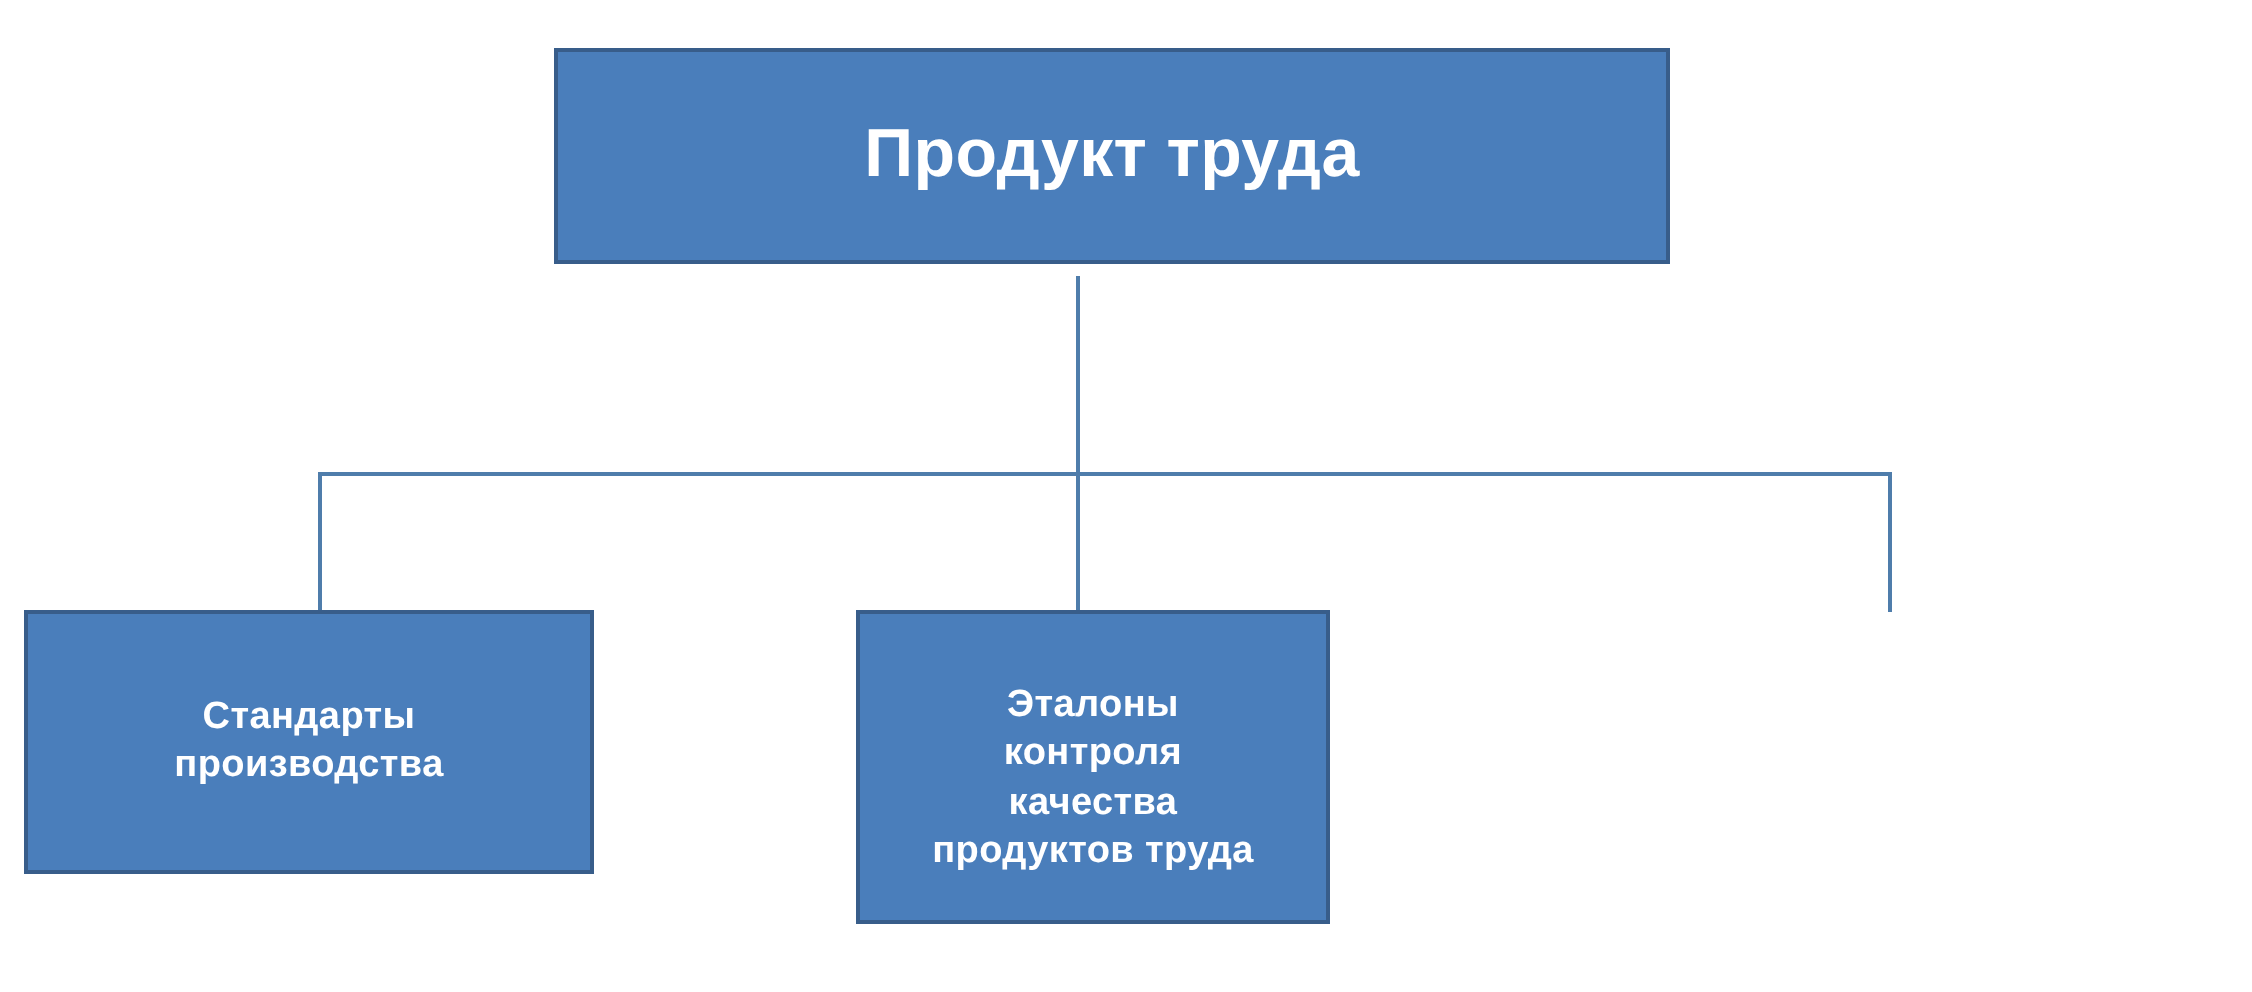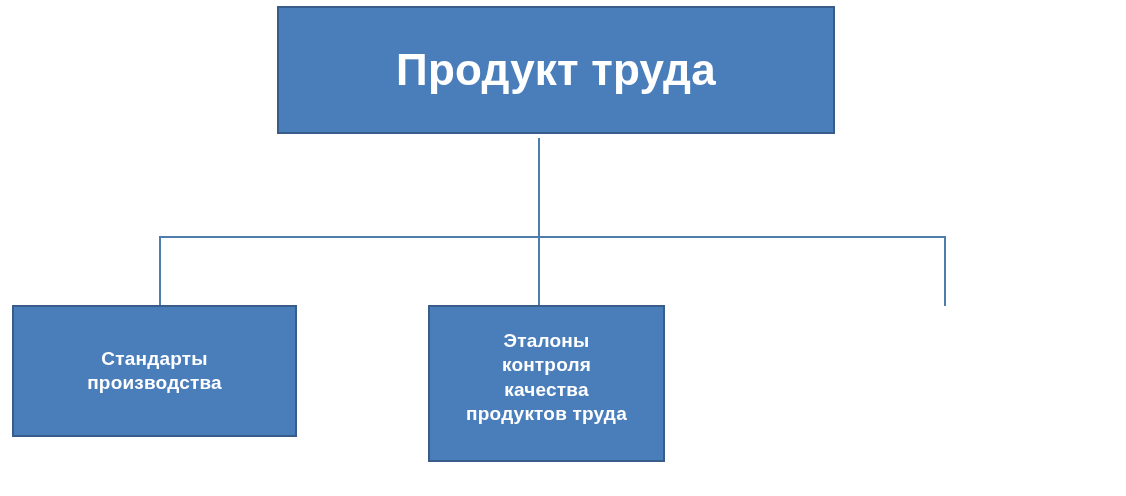--- a/index.html
+++ b/index.html
@@ -30,41 +30,41 @@
     letter-spacing: 0.2px;
   }
   .node-text {
     display: block;
     width: 100%;
     white-space: pre-line;
   }
   
   #node-root {
     left: 277px;
-    top: 6px;
+    top: 24px;
     width: 558px;
-    height: 128px;
-    font-size: 44px;
+    height: 108px;
+    font-size: 34px;
   }
   
   #node-child-0 {
     left: 12px;
     top: 305px;
     width: 285px;
     height: 132px;
     font-size: 19px;
   }
   #node-child-1 {
     left: 428px;
     top: 305px;
     width: 237px;
     height: 157px;
     font-size: 19px;
     align-items: flex-start;
-    padding-top: 22px;
+    padding-top: 34px;
   }
   #node-child-2 {
     left: 800px;
     top: 305px;
     width: 312px;
     height: 132px;
     font-size: 19px;
     align-items: flex-start;
     padding-top: 18px;
   }

